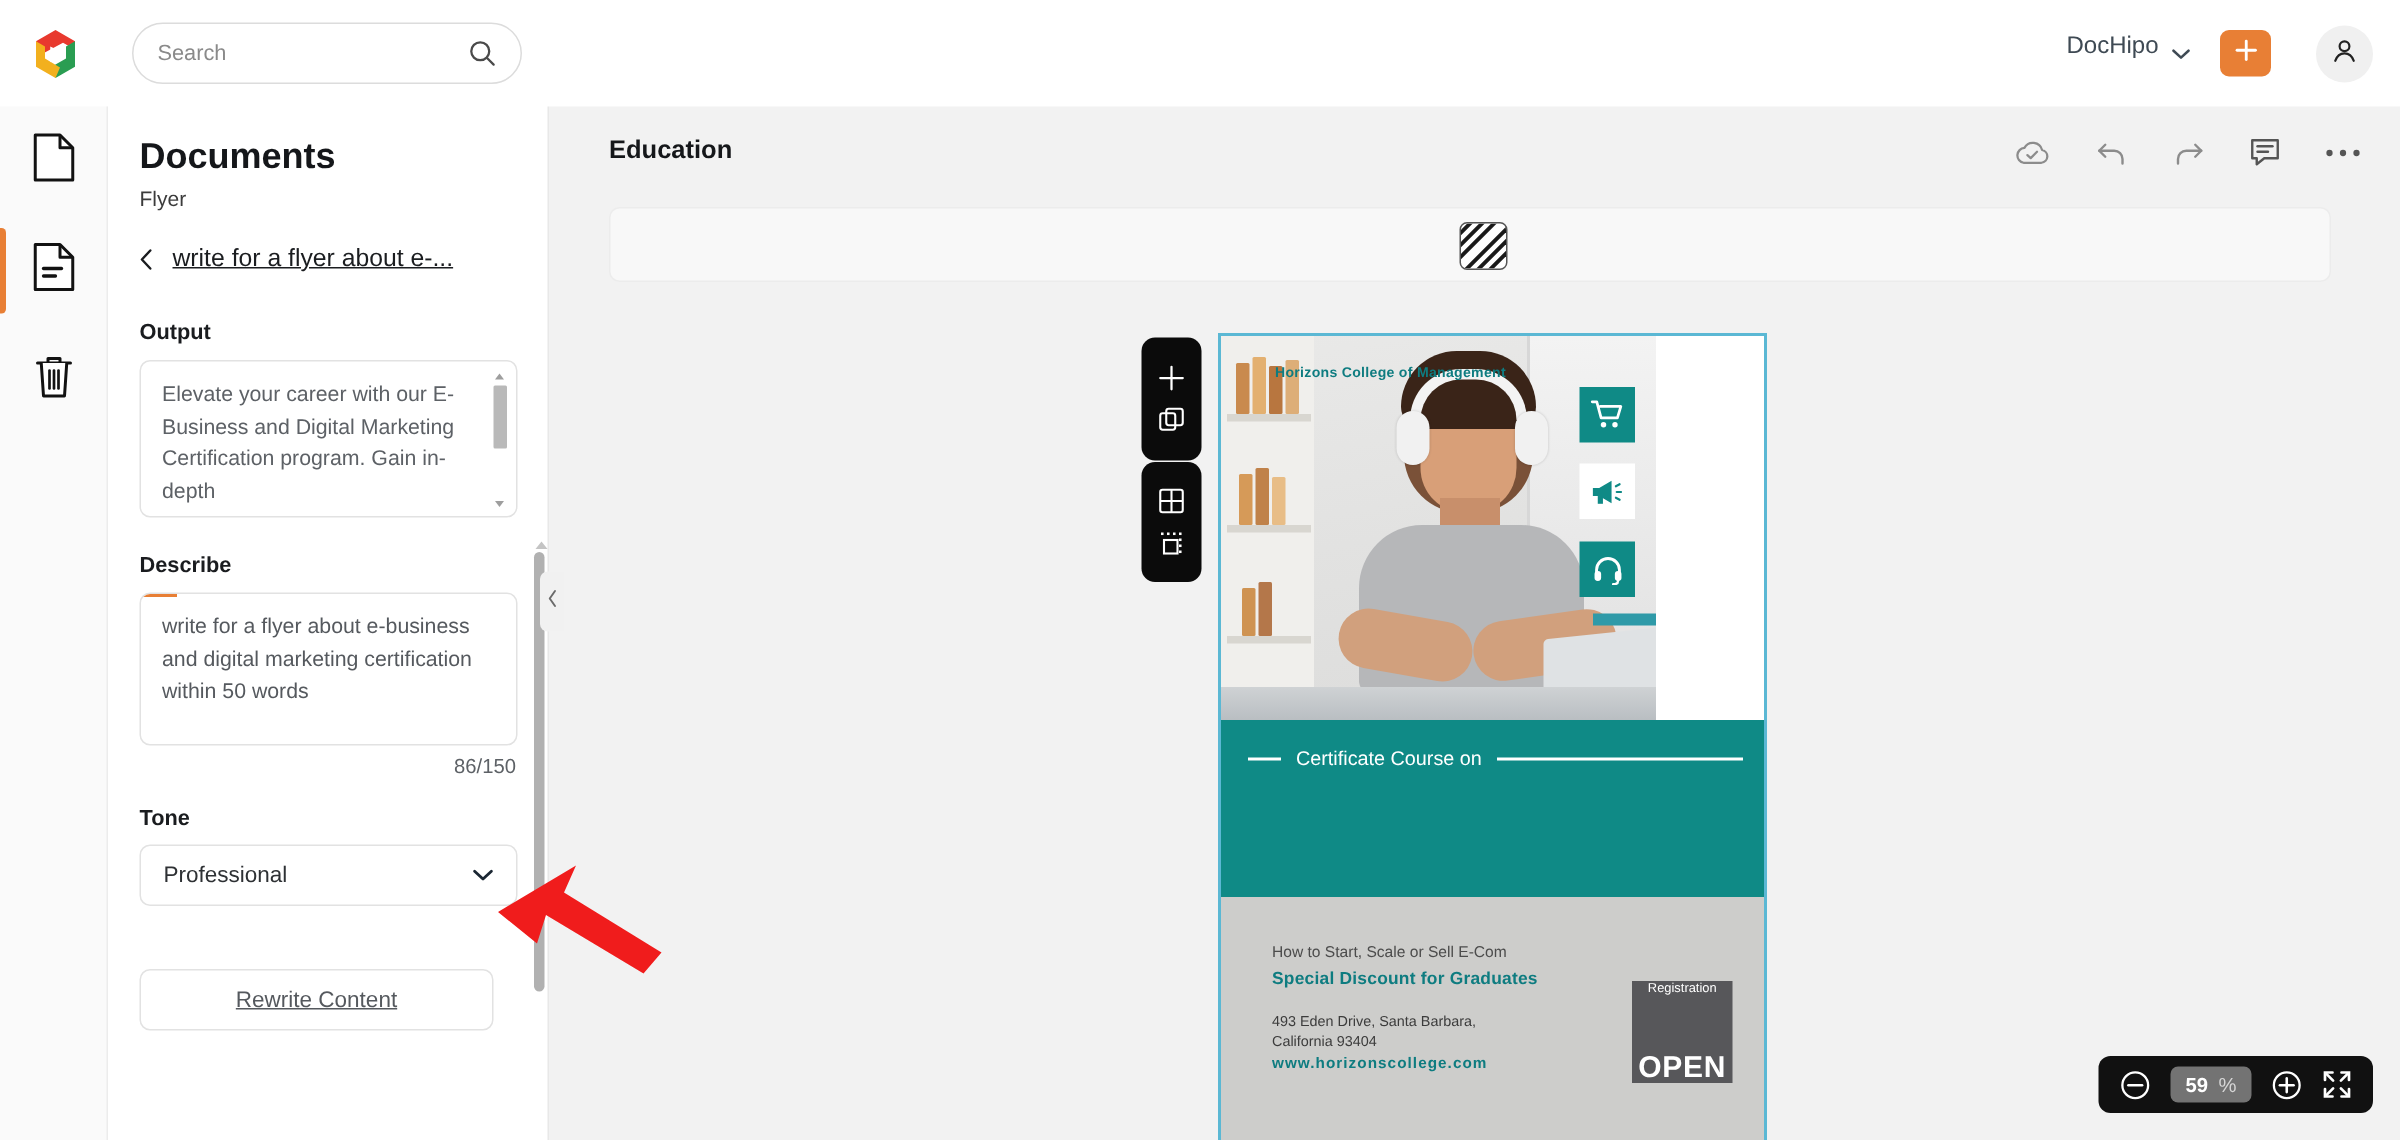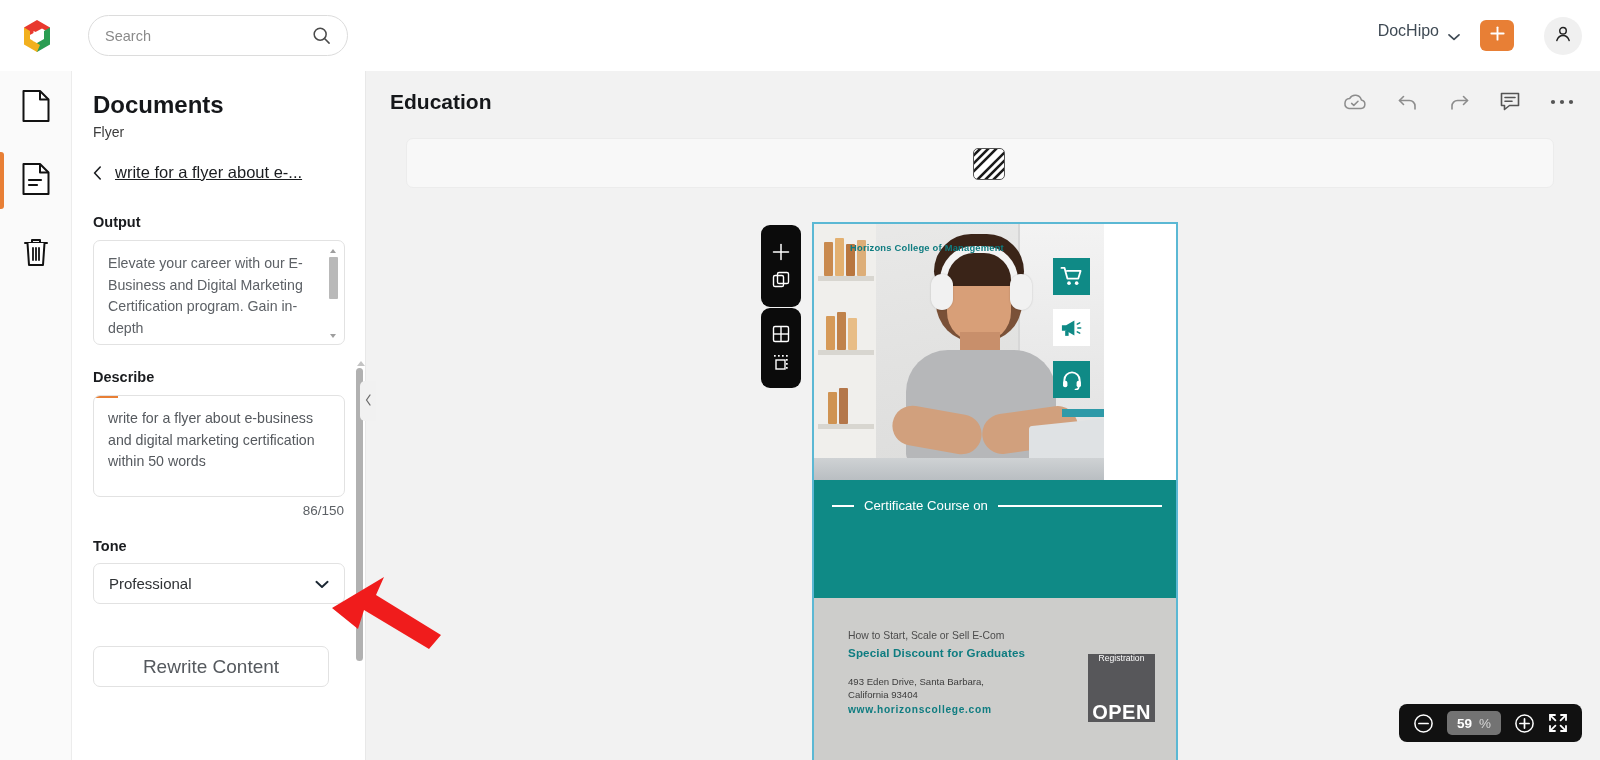--- a/index.html
+++ b/index.html
@@ -121,21 +121,21 @@
   .select-box {
     position: absolute; left: 21px; top: 492px; width: 252px; height: 41px;
     border: 1px solid #e2e2e2; border-radius: 7px; background: #fff;
     display: flex; align-items: center; padding: 0 15px; cursor: pointer;
   }
   .select-value { flex: 1; font-size: 15px; color: #2e3134; }
 
   .btn {
     position: absolute; left: 21px; width: 236px; height: 41px;
     border-radius: 7px; display: flex; align-items: center; justify-content: center;
-    font-size: 19px; cursor: pointer;
+    font-size: 15px; cursor: pointer; text-decoration: underline;
   }
   .btn-outline { top: 575px; border: 1px solid #e2e2e2; background: #fff; color: #55595e; }
   .btn-primary { top: 629px; background: #e87f35; color: #fff; font-weight: bold; }
 
   .panel-scrollbar {
     position: absolute; left: 284px; top: 297px; width: 7px; height: 293px;
     background: #b1b1b1; border-radius: 4px;
   }
   .panel-scroll-cap {
     position: absolute; left: 285px; top: 290px; width: 0; height: 0;
@@ -148,22 +148,22 @@
     display: flex; align-items: center; justify-content: center; cursor: pointer;
     z-index: 5;
   }
 
   
   .main {
     position: absolute; left: 366px; top: 71px; width: 1234px; height: 689px;
     background: #f2f2f2;
   }
   .doc-title {
-    position: absolute; left: 24px; top: 19px;
-    font-size: 21px; font-weight: bold; color: #15171a; text-align: center;
+    position: absolute; left: 40px; top: 19px;
+    font-size: 17px; font-weight: bold; color: #15171a; text-align: center;
   }
   .doc-tools {
     position: absolute; right: 26px; top: 20px; display: flex;
     align-items: center; gap: 29px;
   }
   .tool-icon { cursor: pointer; display: flex; align-items: center; justify-content: center; }
 
   .edit-bar {
     position: absolute; left: 40px; top: 67px; width: 1148px; height: 50px;
     background: #f8f8f8; border: 1px solid #ececec; border-radius: 7px;

